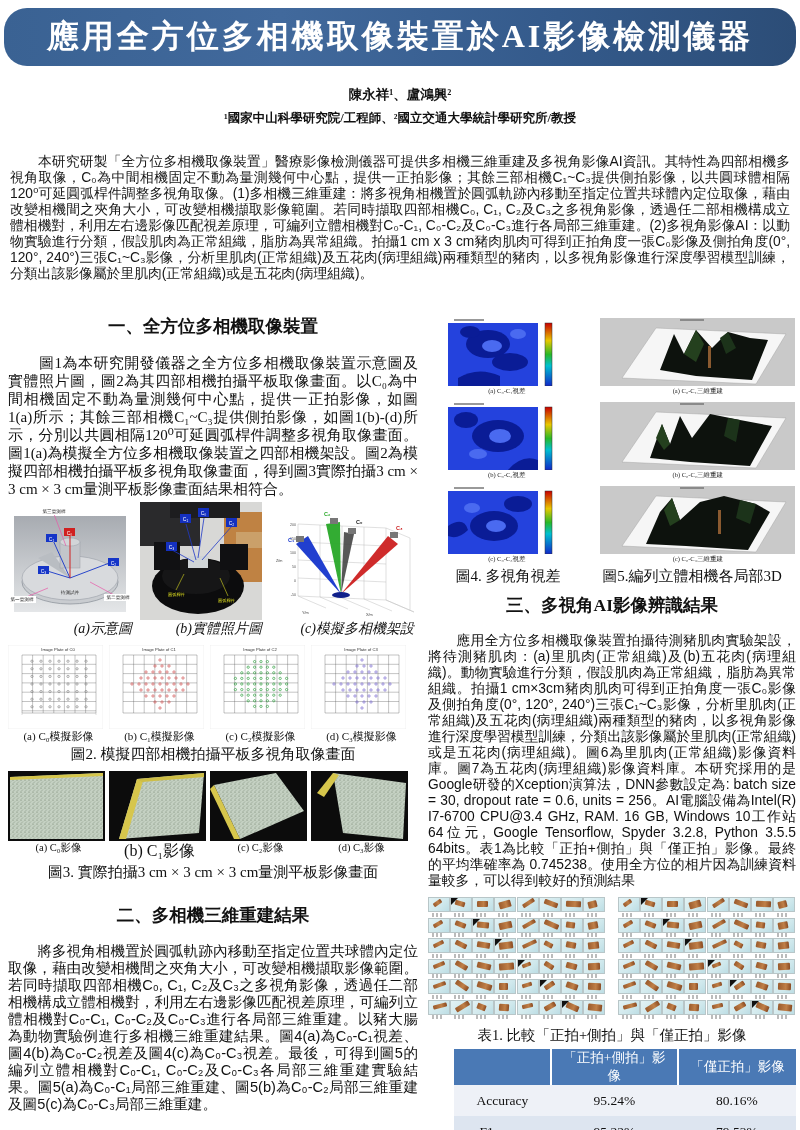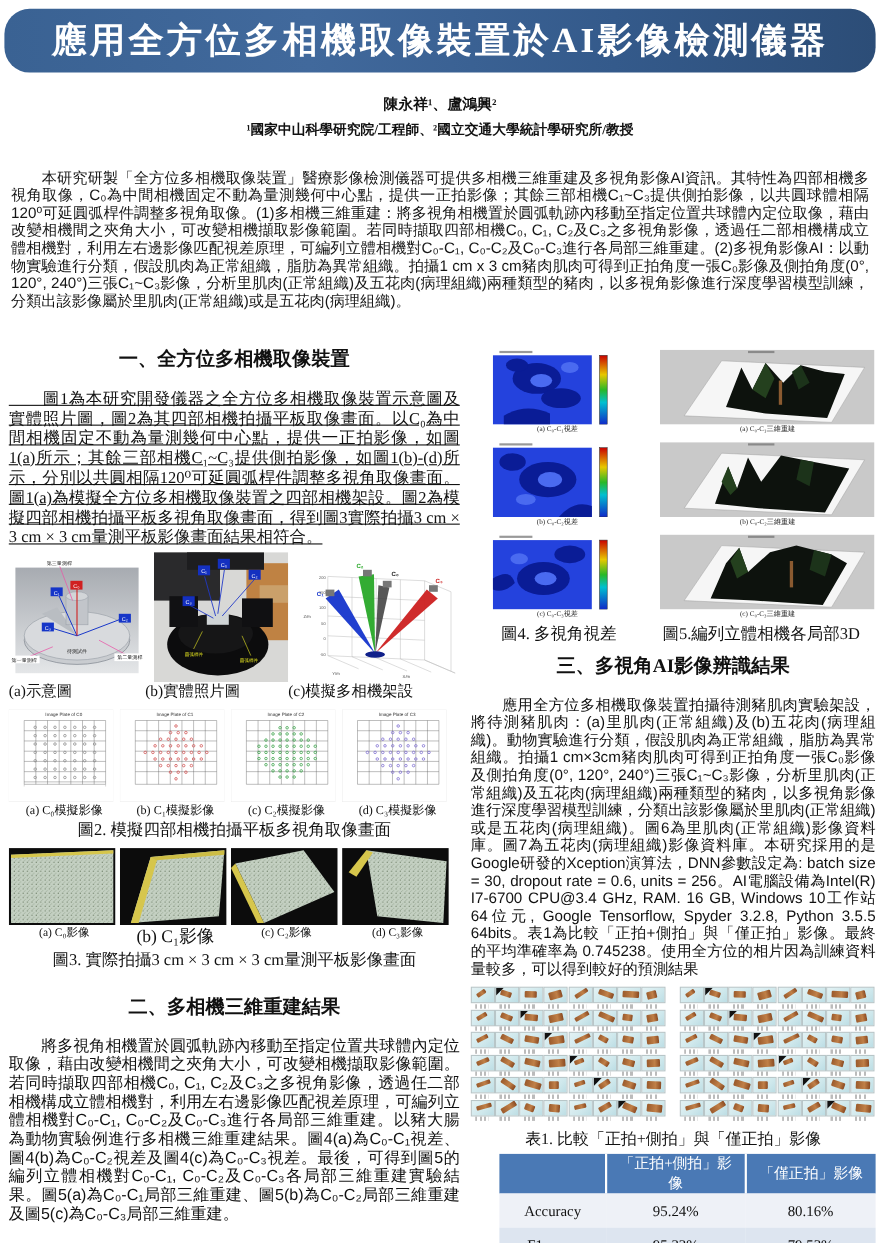--- a/index.html
+++ b/index.html
@@ -14,29 +14,29 @@
              font-family:"Liberation Serif","DejaVu Serif",serif;}
   .authors{left:0;top:86px;width:800px;text-align:center;font-size:13.5px;font-weight:700;}
   .affil{left:0;top:110px;width:800px;text-align:center;font-size:12.5px;font-weight:700;}
   
   .abstract{left:10px;top:154px;width:780px;font-family:"Liberation Sans","DejaVu Sans",sans-serif;
             font-size:13.8px;line-height:16px;text-align:justify;color:#161616;}
   
   .leftcol{left:8px;top:298px;width:410px;}
   .rightcol{left:428px;top:298px;width:368px;}
   .sec-h{text-align:center;font-size:17.5px;font-weight:700;margin:16px;}
-  .body-serif{font-size:15px;line-height:18px;text-align:justify;margin-top:0;text-decoration:underline;}
+  .body-serif{font-size:15px;line-height:18px;text-align:justify;margin-top:0;}
   .body-sans{font-family:"Liberation Sans","DejaVu Sans",sans-serif;font-size:14.6px;line-height:17px;
              text-align:justify;margin-top:9px;}
   .body-sans3{font-family:"Liberation Sans","DejaVu Sans",sans-serif;font-size:13.8px;line-height:16px;
              text-align:justify;margin-top:3px;}
   
   .figrow{display:flex;align-items:flex-start;}
   .subcap-row{display:flex;}
-  .subcap{text-align:left;font-size:14px;}
+  .subcap{text-align:right;font-size:14px;font-style:italic;}
   .subcap-sm{text-align:center;font-size:11px;}
   .figcap{text-align:center;font-size:15px;margin-top:1px;}
   svg{display:block;}
   
   .panelcol{display:flex;flex-direction:column;}
   .microcap{font-size:6.5px;text-align:center;color:#222;height:9px;line-height:9px;}
   
   .thumbgrid{display:grid;grid-template-columns:repeat(8,1fr);gap:1px;}
   .thumb{width:20px;}
   .thumb-img{width:20px;height:13px;background:linear-gradient(135deg,#e3f2f4 0%,#cfe8ec 60%,#bcdde4 100%);

